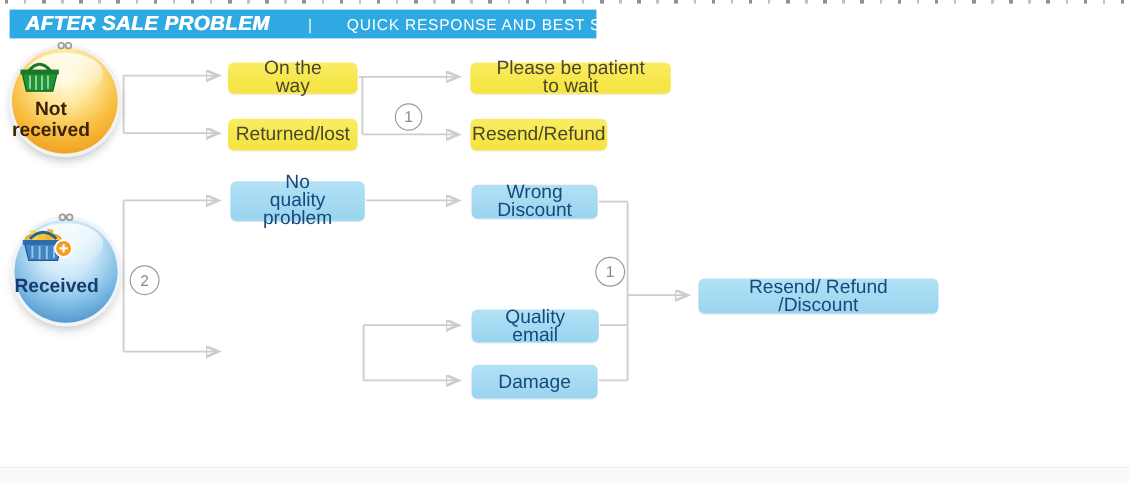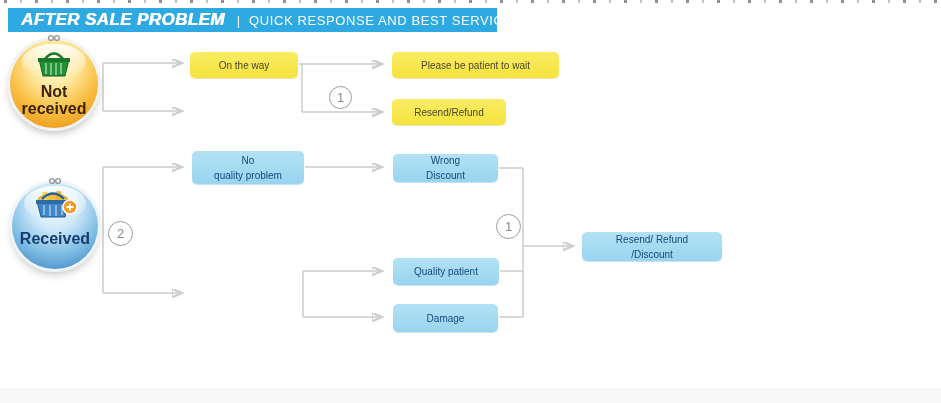--- a/index.html
+++ b/index.html
@@ -11,28 +11,28 @@
   .top-scraps{
     position:absolute;top:0;left:4px;right:4px;height:3px;opacity:.75;
     background:repeating-linear-gradient(90deg,
       rgba(70,70,70,.8) 0 3px, transparent 3px 16px,
       rgba(70,70,70,.45) 16px 18px, transparent 18px 31px);
   }
   
   .banner{
     position:absolute;left:8px;top:8px;width:489px;height:24px;
     background:#2fa9e1;color:#fff;display:flex;align-items:center;
-    padding-left:13px;box-sizing:border-box;white-space:nowrap;
+    padding-left:13px;box-sizing:border-box;white-space:nowrap;gap:20px;
   }
   .banner .title{font-size:17px;font-weight:bold;font-style:italic;letter-spacing:.4px;text-shadow:.6px 0 0 #fff;}
   .banner .sep{margin:0 9px 0 12px;font-size:13px;opacity:.95;font-weight:normal;}
   .banner .subtitle{font-size:13px;letter-spacing:.6px;}
 
   
-  .sphere{position:absolute;border-radius:50%;display:flex;flex-direction:column;align-items:center;text-align:center;}
+  .sphere{position:absolute;border-radius:50%;display:flex;flex-direction:column;align-items:flex-start;text-align:center;}
   .sphere::after{ 
     content:"";position:absolute;left:14%;top:4%;width:72%;height:40%;
     border-radius:50%;background:linear-gradient(rgba(255,255,255,.85),rgba(255,255,255,0));
     pointer-events:none;
   }
   .sphere.orange{
     left:10px;top:40px;width:88px;height:88px;
     background:radial-gradient(circle at 50% 28%, #fffbe2 0%, #ffe9a0 28%, #f8c044 58%, #ef9e1e 85%, #e08c12 100%);
     box-shadow:0 0 0 3px #f2f2f2, 0 5px 9px rgba(0,0,0,.28);
   }
@@ -43,35 +43,35 @@
   }
   .sphere .cap{position:absolute;top:-7px;left:50%;transform:translateX(-50%);}
   .sphere .lbl{position:relative;z-index:2;font-weight:bold;line-height:17px;margin-top:2px;}
   .sphere.orange .lbl{color:#3a2309;font-size:16px;}
   .sphere.blue .lbl{color:#173c6d;font-size:16px;margin-top:8px;}
   .sphere .ic{position:relative;z-index:2;margin-top:7px;}
 
   
   .box{
     position:absolute;border-radius:5px;display:flex;align-items:center;justify-content:center;
-    text-align:center;font-size:10px;line-height:15px;box-sizing:border-box;padding:2px 21px;
+    text-align:center;font-size:16px;line-height:15px;box-sizing:border-box;padding:2px 21px;
   }
   .ybox{background:linear-gradient(#f9ec63,#f5e33e);color:#4b462c;box-shadow:0 1px 0 rgba(200,180,40,.35);}
   .bbox{background:linear-gradient(#b3e1f5,#99d4ef);color:#16497c;box-shadow:0 1px 0 rgba(110,170,205,.35);}
 
   #b-ontheway{left:190px;top:52px;width:108px;height:26px;}
   #b-returned{left:190px;top:99px;width:108px;height:26px;}
   #b-wait{left:392px;top:52px;width:167px;height:26px;}
   #b-resend{left:392px;top:99px;width:114px;height:26px;}
   #b-noquality{left:192px;top:151px;width:112px;height:33px;flex-direction:column;}
   #b-qualityproblems{left:192px;top:280px;width:112px;height:28px;}
   #b-wrongdelivery{left:393px;top:154px;width:105px;height:28px;}
   #b-qualitydefect{left:393px;top:258px;width:106px;height:27px;}
   #b-damage{left:393px;top:304px;width:105px;height:28px;}
-  #b-discount{left:582px;top:232px;width:140px;height:29px;}
+  #b-discount{left:582px;top:232px;width:200px;height:29px;}
 
   
   .stepnum{
     position:absolute;border:1.5px solid #9b9b9b;border-radius:50%;color:#8a8a8a;
     display:flex;align-items:center;justify-content:center;background:#fff;
     font-size:13px;
   }
   #step1a{left:329px;top:86px;width:21px;height:21px;}
   #step2 {left:108px;top:221px;width:23px;height:23px;}
   #step1b{left:496px;top:214px;width:23px;height:23px;}
@@ -159,29 +159,30 @@
       <path d="M8 11 h32 l-4 16 h-24 z" fill="#3f86c9" stroke="#24578c" stroke-width="1"></path>
       <rect x="7" y="10" width="34" height="4" fill="#2e6ca8"></rect>
       <path d="M15 15 V25 M21 15 V26 M27 15 V26 M33 15 V25" stroke="rgba(255,255,255,.5)" stroke-width="1.6"></path>
       <circle cx="41" cy="17" r="7" fill="#f59a23" stroke="#fff" stroke-width="1.5"></circle>
       <path d="M41 13.5 V20.5 M37.5 17 H44.5" stroke="#fff" stroke-width="1.8"></path>
     </svg>
     <div class="lbl">Received</div>
   </div>
 
   <div class="box ybox" id="b-ontheway">On the way</div>
+  <div class="box ybox" id="b-returned">Returned/lost</div>
   <div class="box ybox" id="b-resend">Resend/Refund</div>
   <div class="box ybox" id="b-wait">Please be patient to wait</div>
 
   <div class="box bbox" id="b-noquality">
     <div>No</div>
     <div>quality problem</div>
   </div>
   <div class="box bbox" id="b-wrongdelivery">Wrong Discount</div>
-  <div class="box bbox" id="b-qualitydefect">Quality patient</div>
+  <div class="box bbox" id="b-qualitydefect">Quality email</div>
   <div class="box bbox" id="b-damage">Damage</div>
   <div class="box bbox" id="b-discount">Resend/ Refund /Discount</div>
 
   <div class="stepnum" id="step1a">1</div>
   <div class="stepnum" id="step2">2</div>
   <div class="stepnum" id="step1b">1</div>
 
   <div class="notes">
   </div>
 

